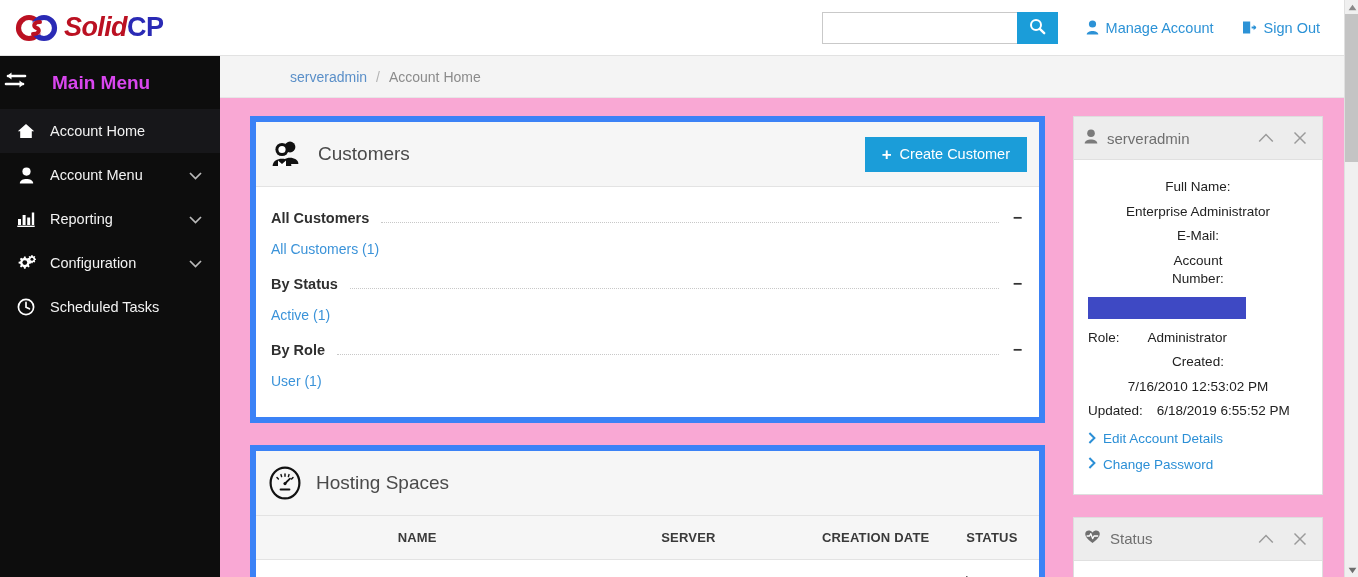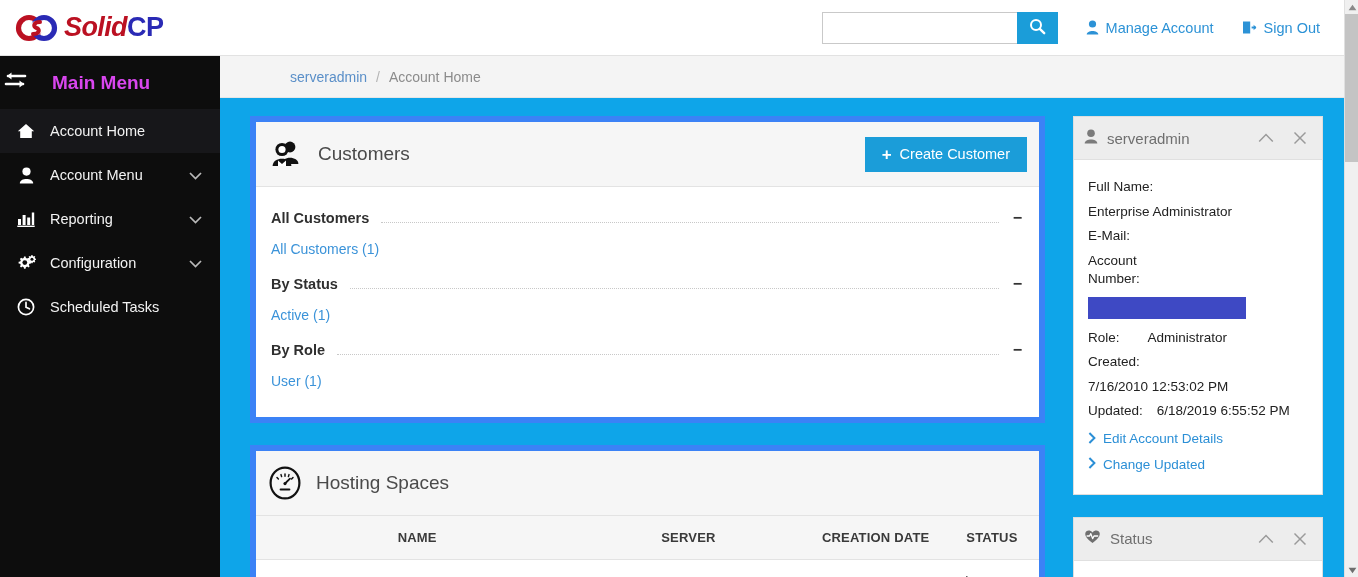--- a/index.html
+++ b/index.html
@@ -54,21 +54,21 @@
     color: #f2f2f2; font-size: 14.5px; gap: 14px; cursor: pointer; position: relative;
   }
   .menu-item.active { background: #17171a; }
   .menu-item .mi-ico { width: 20px; display: flex; justify-content: center; flex: 0 0 20px; }
   .menu-item .mi-label { flex: 1; }
   .menu-item .chev { margin-right: 18px; opacity: 0.85; }
 
   
   .content {
     position: absolute; top: 56px; left: 220px; right: 14px; bottom: 0;
-    background: #0ea5e9; overflow: hidden;
+    background: #f9a8d4; overflow: hidden;
   }
   .breadcrumb {
     height: 42px; background: #f4f4f4; border-bottom: 1px solid #e6e6e6;
     display: flex; align-items: center; padding-left: 70px;
     font-size: 14px; color: #8b8b8b; gap: 9px;
   }
   .breadcrumb a { color: #5a8fc8; text-decoration: none; }
   .bc-sep { color: #b4b4b4; }
 
   .cols { display: flex; padding: 18px 14px 0 30px; gap: 28px; }
@@ -128,21 +128,21 @@
 
   
   .widget { background: #ffffff; border: 1px solid #dedede; margin-bottom: 22px; }
   .widget-head {
     background: #ededed; border-bottom: 1px solid #e0e0e0; height: 43px;
     display: flex; align-items: center; padding: 0 10px; gap: 9px;
   }
   .widget-title { font-size: 15px; color: #6f6f6f; flex: 1; }
   .wctl { color: #9a9a9a; cursor: pointer; padding: 0 5px; display: flex; align-items: center; }
   .widget-body { padding: 16px 14px 18px 14px; }
-  .kv { font-size: 13.5px; color: #222; line-height: 1.0; }
+  .kv { font-size: 13.5px; color: #222; line-height: 1.0; text-align: center; }
   .kv-row { padding: 4px 0 7px 0; }
   .kv-inline { display: flex; gap: 14px; }
   .kv-inline .v { color: #222; }
   .redacted { height: 22px; width: 158px; background: #3e49c4; margin: 4px 0 8px 0; }
   .wlink {
     display: flex; align-items: center; gap: 7px; color: #2b8fd6;
     font-size: 13.5px; text-decoration: none; padding: 7px 0 4px 0;
   }
 
   
@@ -454,21 +454,21 @@
                   </svg>
               </span>
               <span>Edit Account Details</span>
             </a>
             <a class="wlink" href="#">
               <span>
                 <svg width="8" height="12" viewBox="0 0 8 12">
                     <path d="M1.4 1 L6.4 6 L1.4 11" fill="none" stroke="#2b8fd6" stroke-width="2"></path>
                   </svg>
               </span>
-              <span>Change Updated</span>
+              <span>Change Password</span>
             </a>
           </div>
         </div>
 
         <div class="widget">
           <div class="widget-head">
             <span>
               <svg width="17" height="15" viewBox="0 0 17 15">
                 <path d="M8.5 14 C2 9.4 0.6 6 1.5 3.6 C2.5 1 6.2 0.7 8.5 3.4 C10.8 0.7 14.5 1 15.5 3.6 C16.4 6 15 9.4 8.5 14 Z" fill="#6f6f6f"></path>
                 <path d="M2.6 7 L5.6 7 L6.8 4.6 L8.6 9.6 L10 7 L14.2 7" fill="none" stroke="#ffffff" stroke-width="1.3" stroke-linejoin="round"></path>

